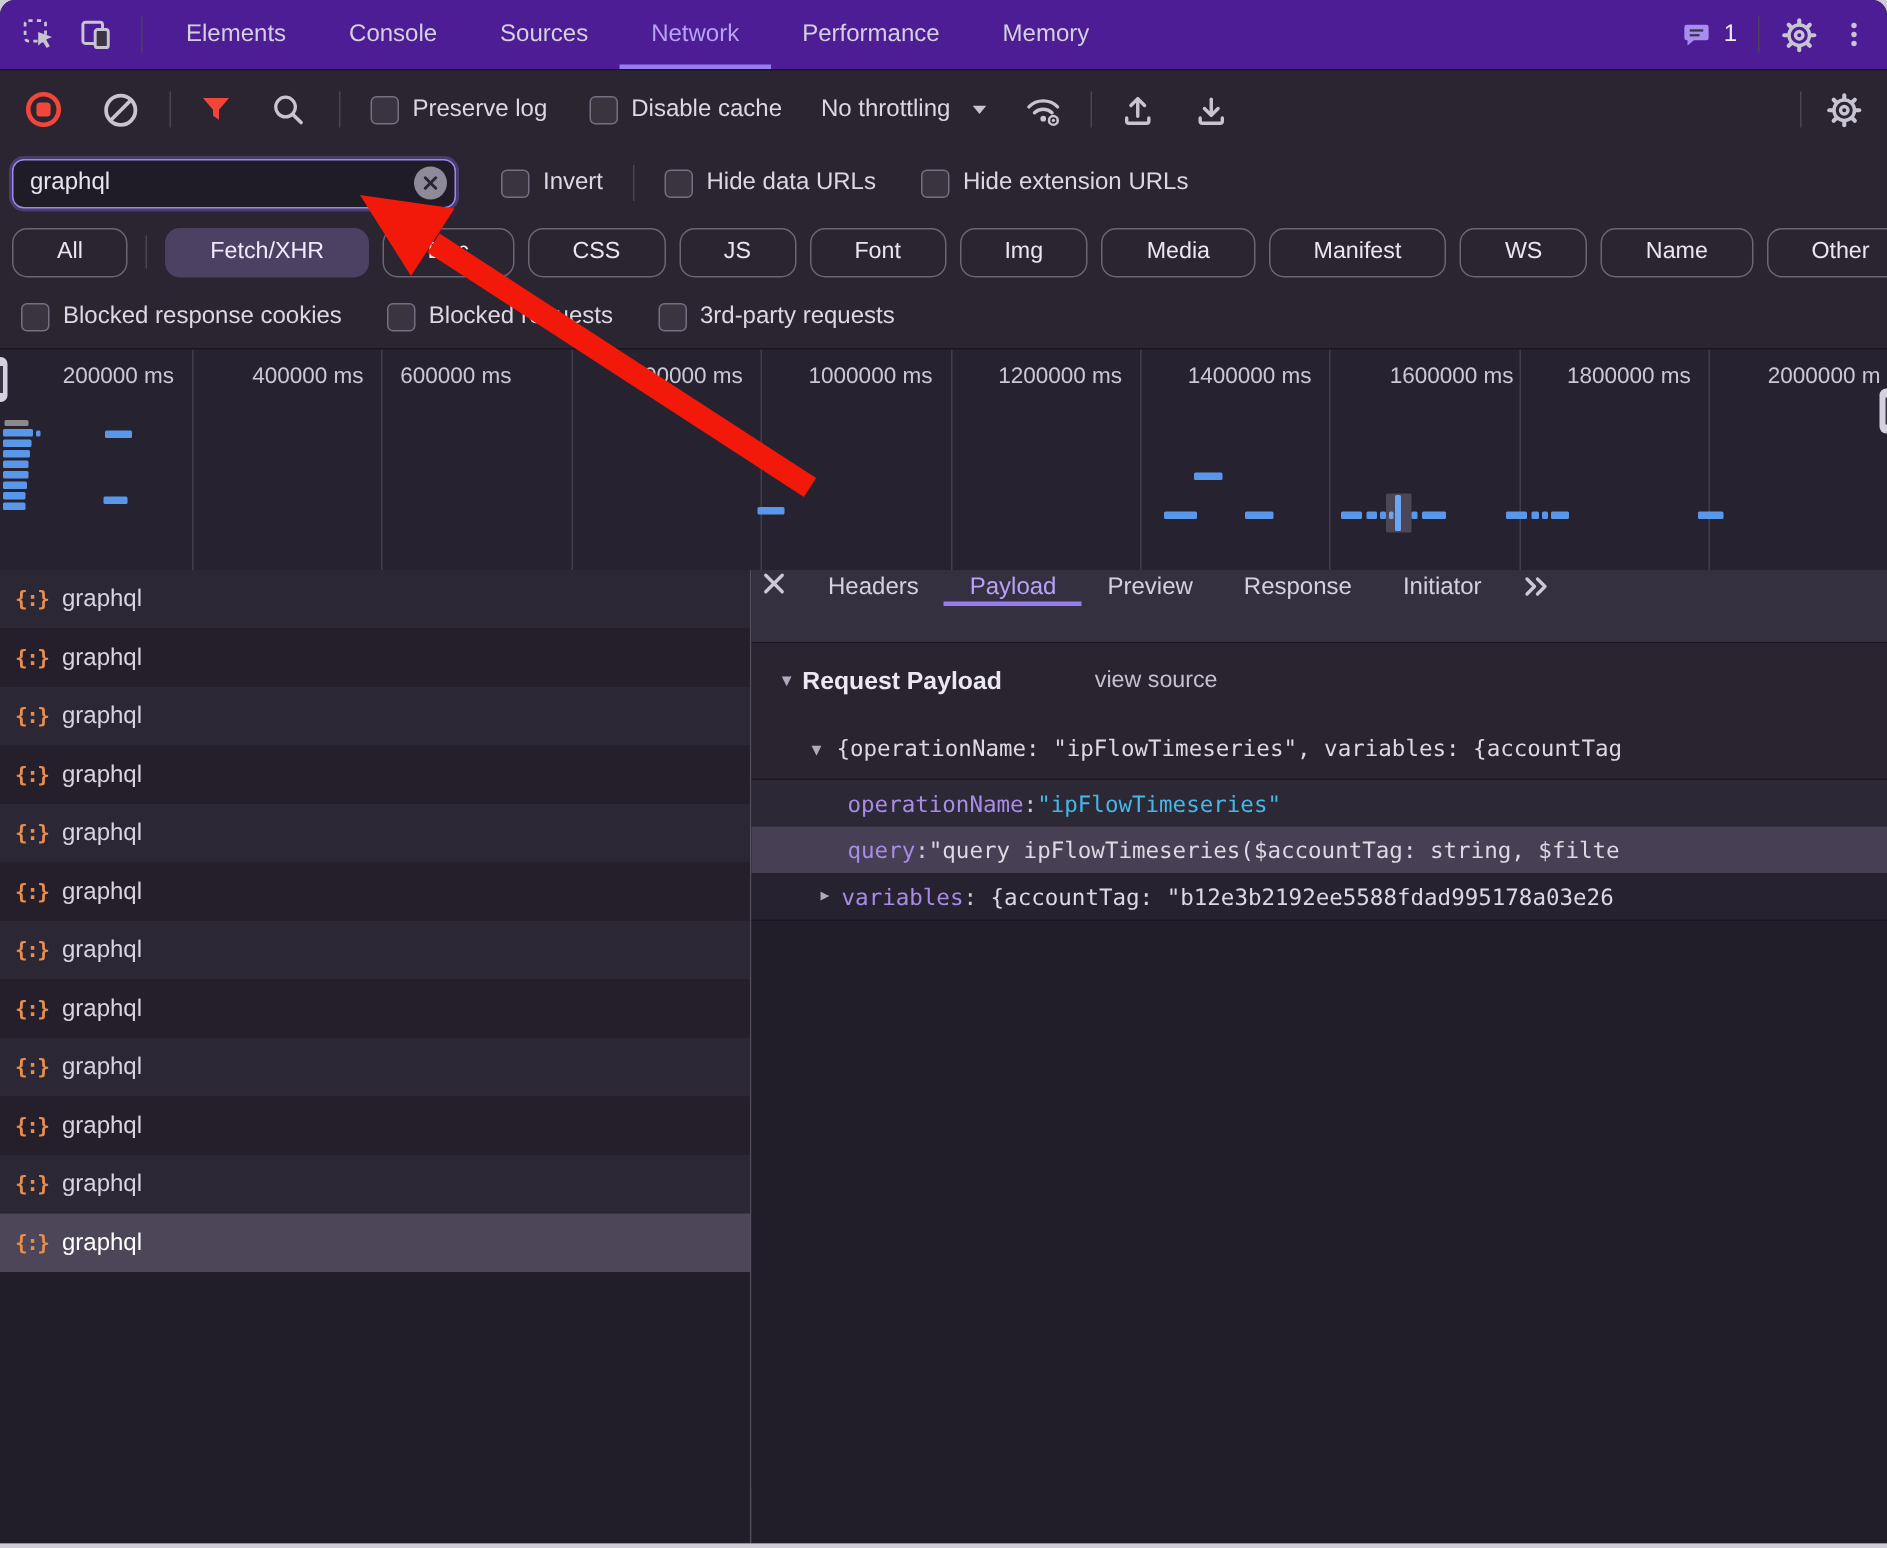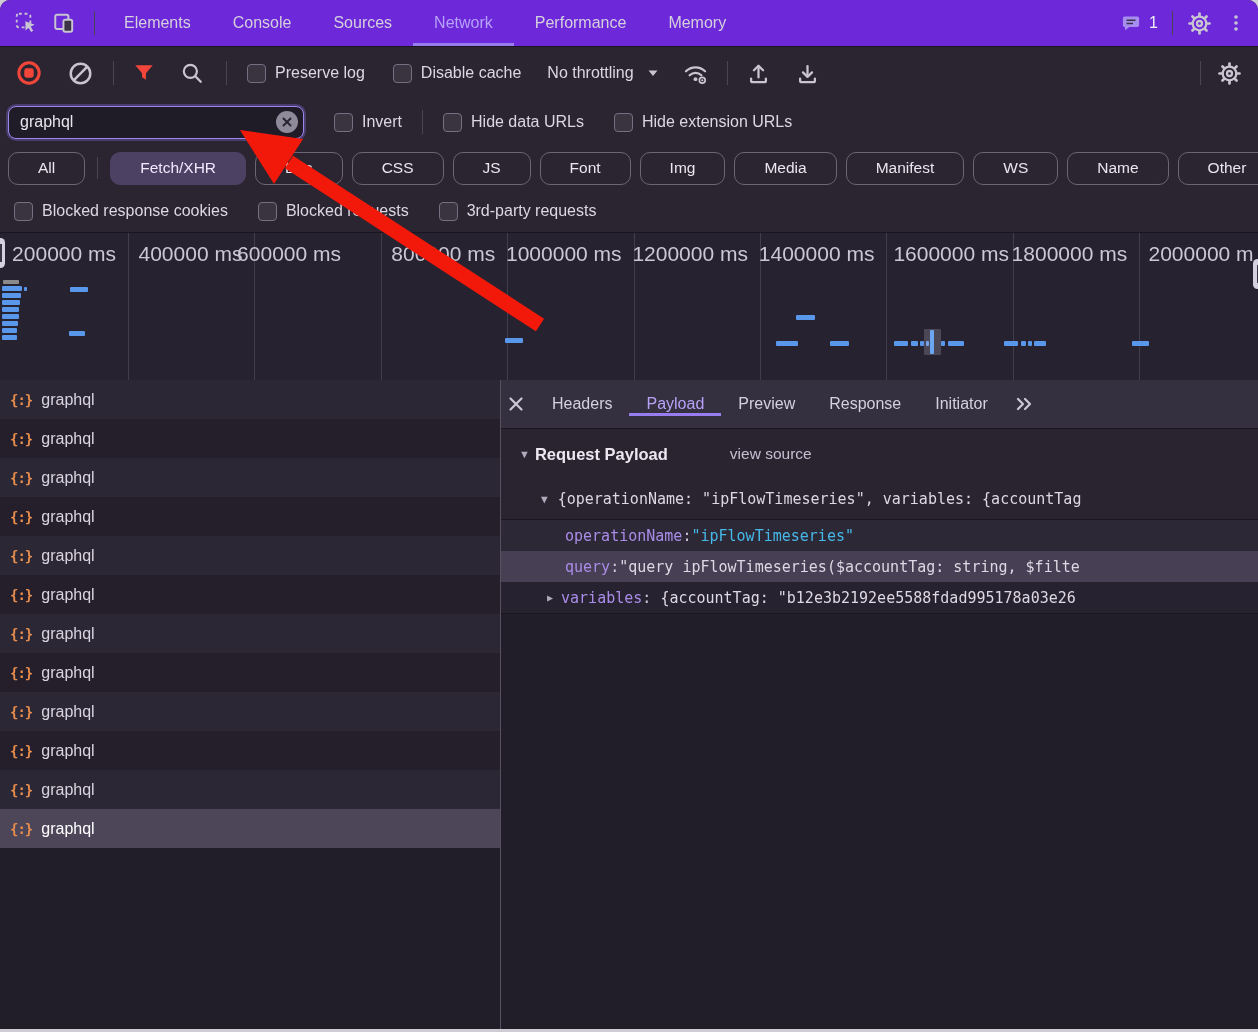--- a/index.html
+++ b/index.html
@@ -3,21 +3,21 @@
 <meta charset="utf-8">
 <style>
   html,body{margin:0;padding:0;background:#cfccd6;}
   .page{position:relative;width:1258px;height:1029px;background:#26222c;overflow:hidden;
         border-radius:10px 10px 0 0;font-family:"Liberation Sans",sans-serif;
         -webkit-font-smoothing:antialiased;}
   .vdiv{width:1px;height:24px;background:#4a4454;flex:none;}
   .icon{display:inline-flex;align-items:center;justify-content:center;flex:none;}
 
   
-  .tabbar{position:absolute;top:0;left:0;right:0;height:46px;background:#6d28d9;
+  .tabbar{position:absolute;top:0;left:0;right:0;height:46px;background:#4c1d95;
           display:flex;align-items:stretch;}
   .tb-left{display:flex;align-items:center;padding-left:14px;gap:14px;}
   .tb-left .vdiv{margin-left:4px;}
   .tabs{display:flex;align-items:stretch;margin-left:8px;}
   .tab{display:flex;align-items:center;padding:0 21px;font-size:16px;color:#d5d0dd;
        border-bottom:3px solid transparent;border-top:3px solid transparent;cursor:default;}
   .tab.active{color:#b7a2f7;border-bottom-color:#977df0;}
   .tb-right{margin-left:auto;display:flex;align-items:center;gap:14px;padding-right:12px;}
   .msg-badge{display:flex;align-items:center;gap:7px;color:#f0edf5;font-size:16px;}
 
@@ -48,42 +48,42 @@
   .chipsrow .vdiv{height:22px;margin:0 3px;}
 
   
   .checksrow{position:absolute;top:190px;left:0;right:0;height:42px;background:#2a2531;
              display:flex;align-items:center;padding-left:14px;gap:30px;}
 
   
   .timeline{position:absolute;top:232px;left:0;right:0;height:148px;background:#272230;
             border-top:1px solid #1a1620;border-bottom:1px solid #14111a;overflow:hidden;}
   .gridline{position:absolute;top:0;bottom:0;width:1px;background:#423d4b;}
-  .ticklabel{position:absolute;top:9px;font-size:21px;color:#ccc7d5;white-space:nowrap;}
+  .ticklabel{position:absolute;top:9px;font-size:15px;color:#ccc7d5;white-space:nowrap;}
   .tbar{position:absolute;border-radius:1px;}
   .grip{position:absolute;width:9px;height:30px;border-radius:5px;background:#d6d1e0;}
   .grip i{display:block;width:2px;height:18px;background:#3a3544;margin:6px auto 0;}
 
   
   .main{position:absolute;top:380px;left:0;height:649px;width:1258px;}
   .pane-sep{position:absolute;left:500px;top:0;bottom:0;width:1px;background:#565060;}
 
   .left-pane{position:absolute;left:0;top:0;bottom:0;width:500px;background:#221e29;}
   .col-header{height:48px;background:#292431;border-bottom:1px solid #1a1620;
               display:flex;align-items:center;padding-left:12px;font-size:16px;color:#d9d4e0;}
   .req-row{height:39px;display:flex;align-items:center;padding-left:10px;gap:9px;
            font-size:16px;color:#d9d4e0;}
   .req-row.e{background:#2c2734;} .req-row.o{background:#251f2b;}
   .req-row.sel{background:#4d4659;color:#ffffff;}
   .req-icon{font-family:"DejaVu Sans Mono",monospace;font-weight:bold;font-size:14px;
             color:#e78d4d;letter-spacing:-1px;flex:none;}
 
   .right-pane{position:absolute;left:501px;top:0;bottom:0;right:0;background:#221e29;}
   .dtabbar{height:48px;background:#353040;border-bottom:1px solid #1a1620;
-           display:flex;align-items:center;padding-left:0;}
+           display:flex;align-items:flex-start;padding-left:0;}
   .dtab{display:flex;align-items:center;padding:0 17px;font-size:16px;color:#d5d0dd;
         border-bottom:3px solid transparent;border-top:3px solid transparent;}
   .dtab.active{color:#b7a2f7;border-bottom-color:#977df0;}
   .xwrap{display:flex;align-items:center;padding:0 10px 0 6px;}
   .chevwrap{display:flex;align-items:center;padding:0 8px;}
 
   .mono{font-family:"DejaVu Sans Mono",monospace;font-size:15px;}
   .p-head{height:50px;background:#292430;display:flex;align-items:center;padding-left:18px;}
   .tri{color:#b0aabc;font-size:11px;flex:none;}
   .p-title{font-weight:bold;font-size:16.5px;color:#ece8f2;margin-left:5px;}

